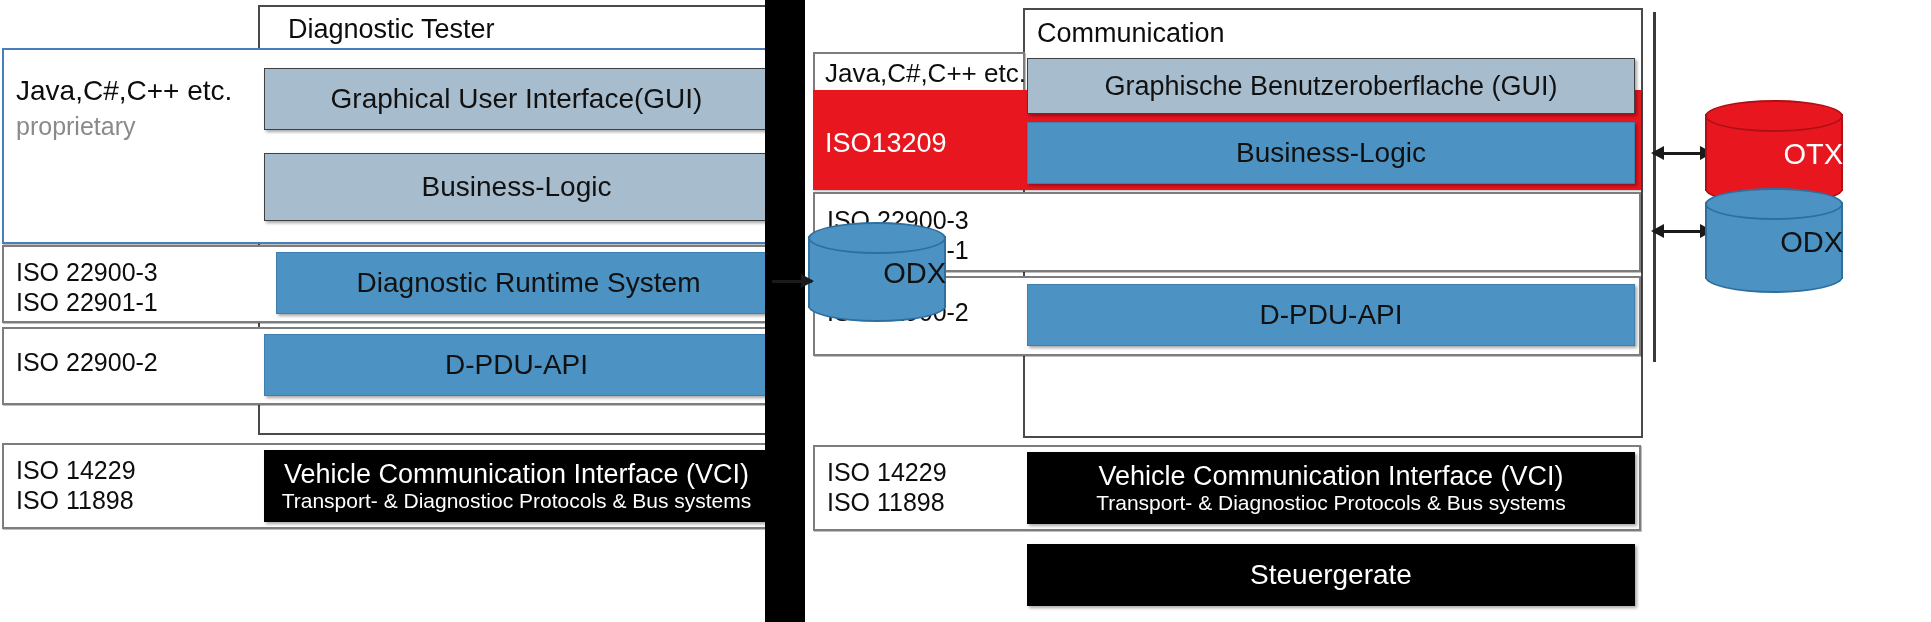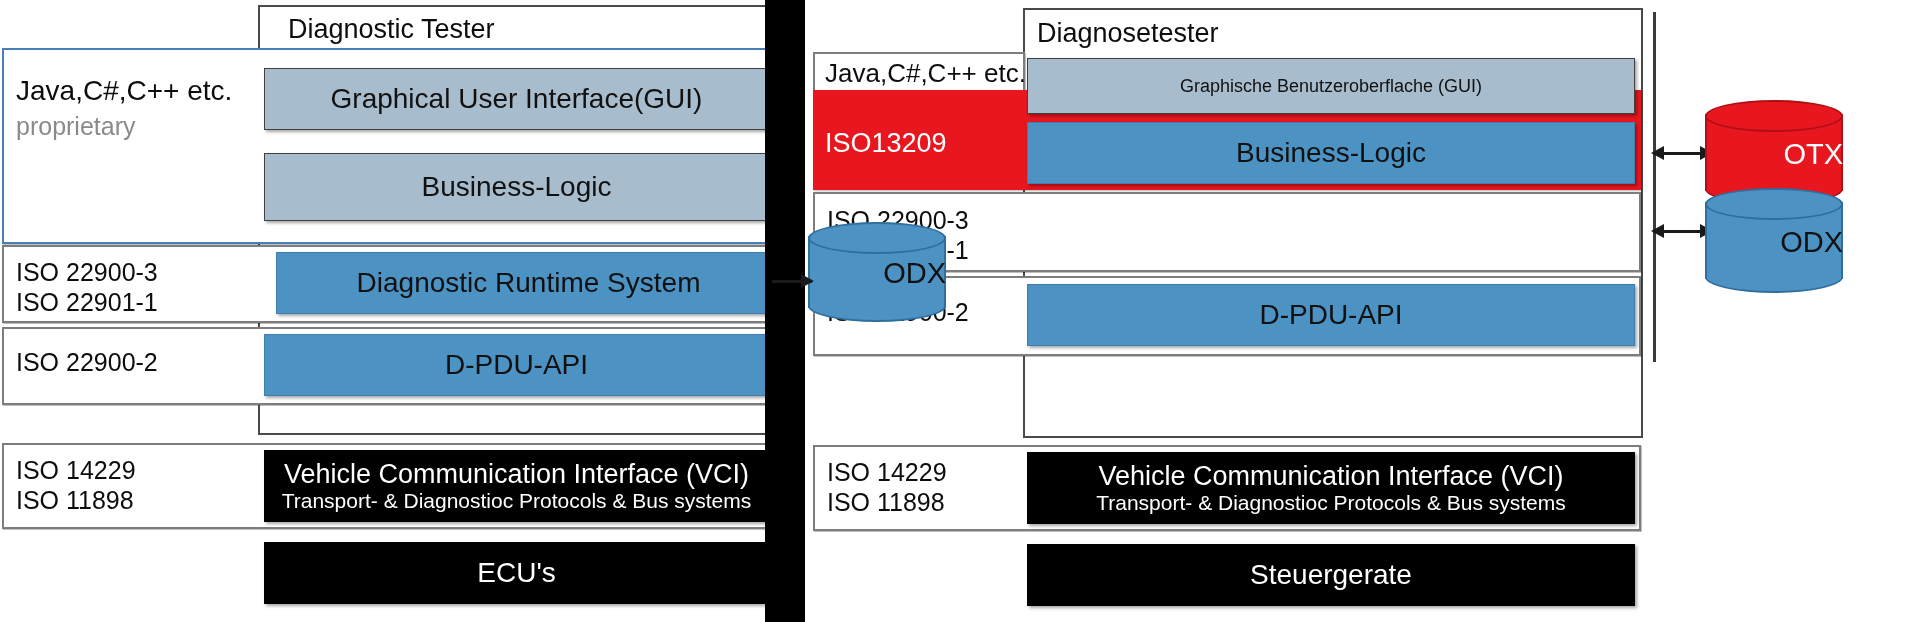--- a/index.html
+++ b/index.html
@@ -75,48 +75,47 @@
   <div class="bar blue" style="left:264px;top:334px;width:505px;height:62px;">D-PDU-API</div>
 
   <div class="layerbox" style="left:2px;top:443px;width:772px;height:86px;"></div>
   <div class="isolabel" style="left:16px;top:456px;">ISO 14229
 ISO 11898</div>
   <div class="bar black" style="left:264px;top:450px;width:505px;height:72px;">
     <div class="t1">Vehicle Communication Interface (VCI)</div>
     <div class="t2">Transport- &amp; Diagnostioc Protocols &amp; Bus systems</div>
   </div>
 
-  <div class="bar ecu" style="left:264px;top:542px;width:505px;height:62px;justify-content:center;display:flex;align-items:center;">ECU's</div>
 
 </div>
 
 <div class="panel" style="left:765px;width:0;"></div>
 
 <div class="cyl blue" style="left:808px;top:222px;width:138px;height:100px;z-index:5;">
   <div class="bot"></div>
   <div class="body"></div>
   <div class="top"></div>
   <div class="lbl">ODX</div>
 </div>
 <div class="arrow" style="left:772px;top:280px;width:40px;z-index:6;"></div>
 
 <div id="divider"></div>
 
 <div class="panel" id="panel-right">
 
   <div class="tester-box" style="left:218px;top:8px;width:620px;height:430px;"></div>
-  <div class="tester-title" style="left:232px;top:18px;">Diagnosetester</div>
+  <div class="tester-title" style="left:232px;top:18px;">Communication</div>
 
   <div class="layerbox" style="left:8px;top:52px;width:212px;height:42px;"></div>
   <div class="isolabel" style="left:20px;top:58px;font-size:26px;">Java,C#,C++ etc.</div>
 
   <div class="redband" style="left:8px;top:90px;width:828px;height:100px;"></div>
   <div class="redband-label" style="left:20px;top:128px;">ISO13209</div>
 
-  <div class="bar grey" style="left:222px;top:58px;width:608px;height:56px;font-size:18px;z-index:3;">Graphische Benutzeroberflache (GUI)</div>
+  <div class="bar grey" style="left:222px;top:58px;width:608px;height:56px;font-size:27px;z-index:3;">Graphische Benutzeroberflache (GUI)</div>
 
   <div class="bar blue" style="left:222px;top:122px;width:608px;height:62px;z-index:3;">Business-Logic</div>
 
   <div class="layerbox" style="left:8px;top:192px;width:828px;height:80px;"></div>
   <div class="isolabel" style="left:22px;top:206px;">ISO 22900-3
 ISO 22901-1</div>
 
   <div class="layerbox" style="left:8px;top:276px;width:828px;height:80px;"></div>
   <div class="isolabel" style="left:22px;top:298px;">ISO 22900-2</div>
   <div class="bar blue" style="left:222px;top:284px;width:608px;height:62px;">D-PDU-API</div>

